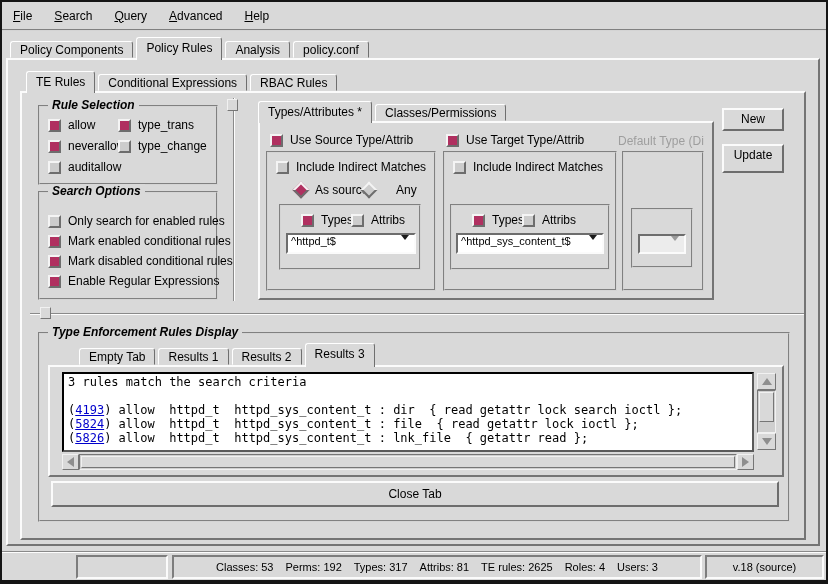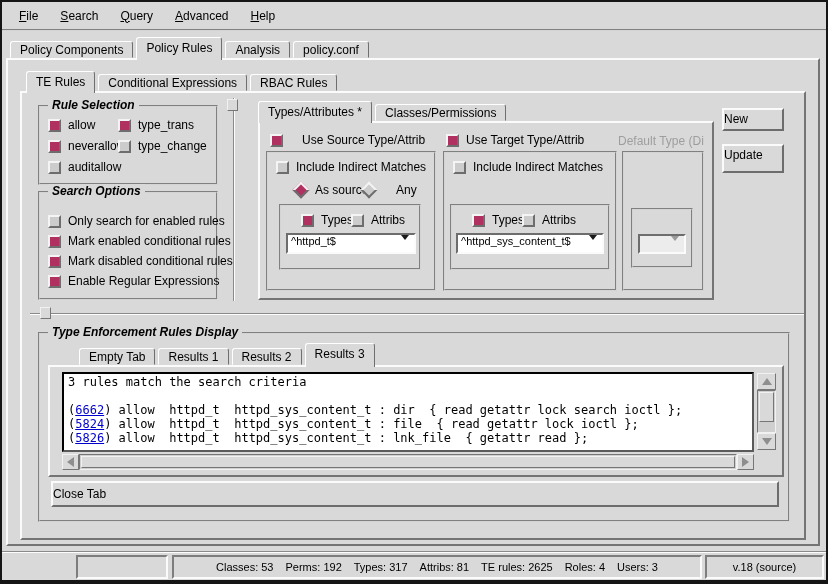--- a/index.html
+++ b/index.html
@@ -7,21 +7,21 @@
   #window{position:relative;box-sizing:border-box;width:828px;height:584px;
     background:#d9d9d9;border:2px solid #151515;border-bottom-width:4px;overflow:hidden;}
 
   
   .raised{background:#d9d9d9;border:2px solid;border-color:#fbfbfb #747474 #747474 #fbfbfb;}
   .groovebox{border:2px groove #d4d4d4;background:transparent;}
   .abs{position:absolute;box-sizing:border-box;}
 
   
   .menubar{position:absolute;top:0;left:0;width:100%;height:29px;display:flex;align-items:center;
-    padding-left:6px;border-bottom:2px groove #d4d4d4;box-sizing:border-box;}
+    border-bottom:2px groove #d4d4d4;box-sizing:border-box;}
   .menu-item{display:inline-block;padding:0 11px;line-height:20px;}
   .menu-item::first-letter{text-decoration:underline;}
 
   
   .tabs{position:absolute;display:flex;align-items:flex-end;z-index:6;}
   .tab{box-sizing:border-box;height:17px;line-height:16px;margin-bottom:2px;margin-right:3px;
     padding:0 9px;background:#d9d9d9;border:1px solid;border-color:#ffffff #6f6f6f #d9d9d9 #ffffff;
     border-radius:3px 3px 0 0;white-space:nowrap;}
   .tab.active{height:100%;line-height:20px;margin-bottom:0;border-bottom:none;z-index:7;position:relative;}
 
@@ -32,21 +32,21 @@
 
   
   .cb,.radio{position:absolute;display:flex;align-items:center;height:14px;white-space:nowrap;}
   .ind{width:9px;height:9px;margin-right:7px;background:#cccccc;flex:0 0 auto;
     border:2px solid;border-color:#f4f4f4 #6d6d6d #6d6d6d #f4f4f4;}
   .rind{width:8px;height:8px;margin-right:8px;background:#cccccc;transform:rotate(45deg);flex:0 0 auto;
     border:2px solid;border-color:#f4f4f4 #6d6d6d #6d6d6d #f4f4f4;}
   .ind.on,.rind.on{background:#b03060;}
 
   
-  .btn{position:absolute;box-sizing:border-box;background:#d9d9d9;
+  .btn{position:absolute;box-sizing:border-box;background:#d9d9d9;text-align:center;
     border:2px solid;border-color:#fbfbfb #6d6d6d #6d6d6d #fbfbfb;cursor:default;}
 
   
   .combo{position:absolute;box-sizing:border-box;background:#fff;display:flex;align-items:flex-start;
     border:2px solid;border-color:#6d6d6d #fbfbfb #fbfbfb #6d6d6d;}
   .combo .val{flex:1;padding-left:3px;white-space:nowrap;overflow:hidden;font-size:11px;}
   .combo .arr{width:0;height:0;margin:0 5px 0 2px;border-left:4px solid transparent;
     border-right:4px solid transparent;border-top:5px solid #1a1a1a;}
   .combo.disabled{background:#ececec;}
   .combo.disabled .arr{border-top-color:#9a9a9a;}
@@ -159,21 +159,21 @@
 
   <div class="vline" style="left:231px;top:96px;height:203px;"></div>
   <div class="handle" style="left:225px;top:97px;"></div>
 
   <div class="tabs" style="top:99px;left:256px;height:22px;">
     <div class="tab active">Types/Attributes *</div>
     <div class="tab">Classes/Permissions</div>
   </div>
   <div class="abs raised" style="left:256px;top:119px;width:456px;height:179px;"></div>
 
-  <div class="cb" style="left:268px;top:131px;gap:12px;">
+  <div class="cb" style="left:268px;top:131px;">
     <span class="ind on"></span>
     <span>Use Source Type/Attrib</span>
   </div>
   <div class="abs groovebox" style="left:264px;top:149px;width:170px;height:140px;"></div>
   <div class="cb" style="left:274px;top:158px;">
     <span class="ind"></span>
     <span>Include Indirect Matches</span>
   </div>
   <div class="radio" style="left:293px;top:181px;">
     <span class="rind on"></span>
@@ -242,21 +242,21 @@
     <div class="tab">Empty Tab</div>
     <div class="tab">Results 1</div>
     <div class="tab">Results 2</div>
     <div class="tab active">Results 3</div>
   </div>
   <div class="abs raised" style="left:46px;top:363px;width:736px;height:112px;"></div>
 
   <div class="textarea" style="left:60px;top:370px;width:692px;height:80px;">
     <div class="tline"><span>3 rules match the search criteria</span></div>
     <div class="tline"></div>
-    <div class="tline"><span>(</span><a class="rule-link">6662</a><span>) </span><span>allow  httpd_t  httpd_sys_content_t : dir  { read getattr lock search ioctl };</span></div>
+    <div class="tline"><span>(</span><a class="rule-link">4193</a><span>) </span><span>allow  httpd_t  httpd_sys_content_t : dir  { read getattr lock search ioctl };</span></div>
     <div class="tline"><span>(</span><a class="rule-link">5824</a><span>) </span><span>allow  httpd_t  httpd_sys_content_t : file  { read getattr lock ioctl };</span></div>
     <div class="tline"><span>(</span><a class="rule-link">5826</a><span>) </span><span>allow  httpd_t  httpd_sys_content_t : lnk_file  { getattr read };</span></div>
   </div>
 
   <div class="sbtn" style="left:755px;top:371px;width:19px;height:17px;">
       <span class="tri up"></span>
     </div>
   <div class="trough" style="left:755px;top:388px;width:19px;height:43px;"></div>
   <div class="thumb" style="left:757px;top:390px;width:15px;height:30px;"></div>
   <div class="sbtn" style="left:755px;top:431px;width:19px;height:17px;">

